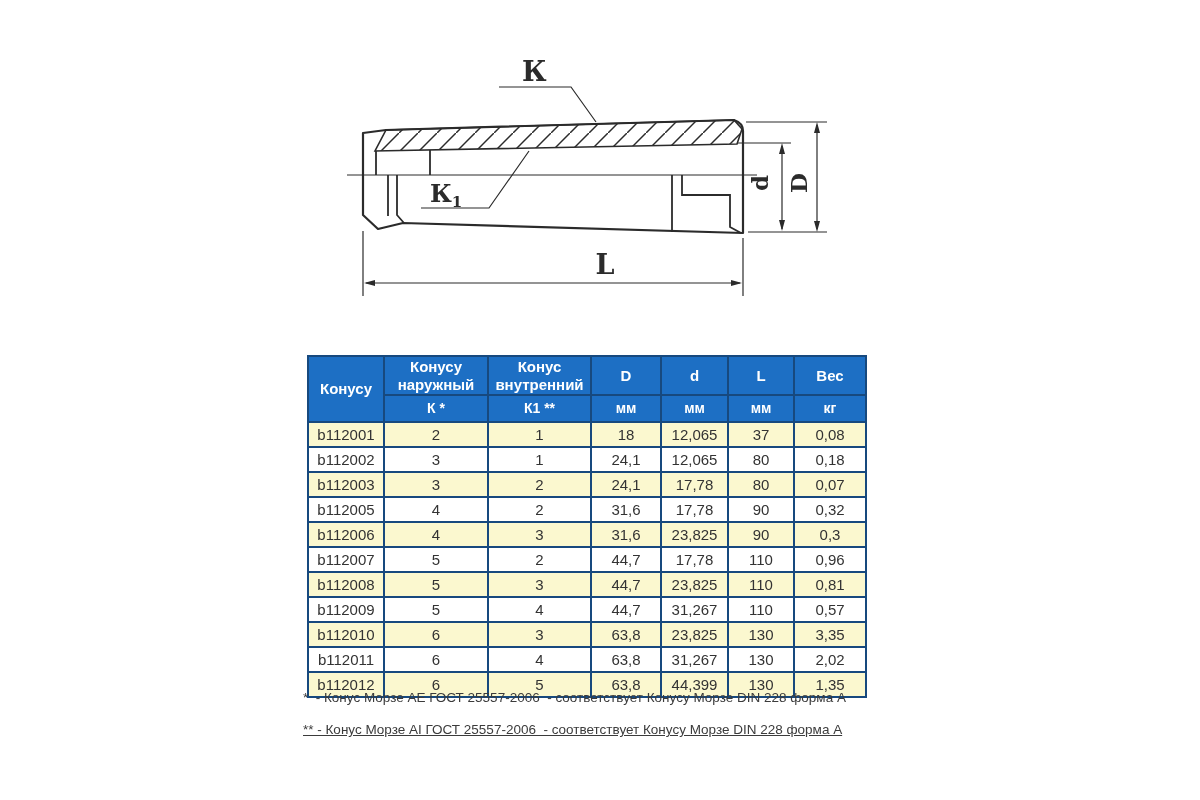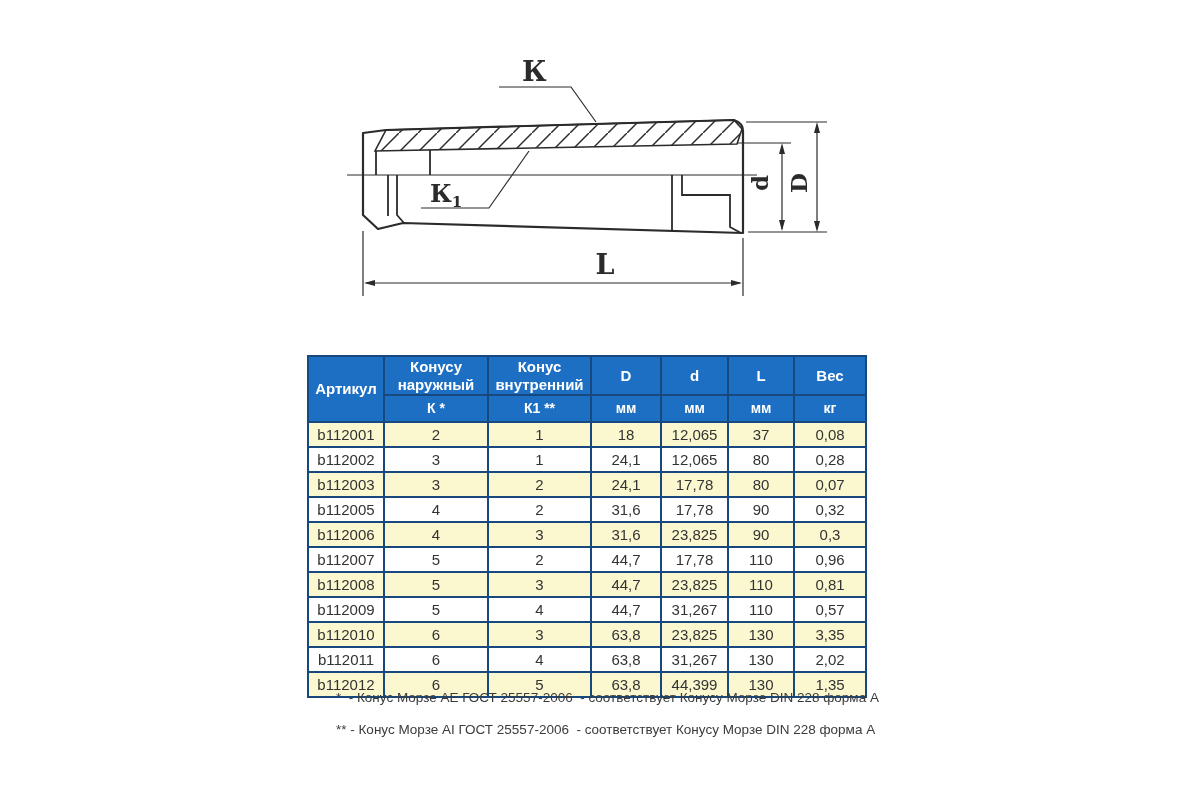--- a/index.html
+++ b/index.html
@@ -32,24 +32,24 @@
   .spec-table th{
     background:var(--header-bg);color:#ffffff;font-weight:bold;font-size:15px;line-height:1.15;
   }
   .spec-table thead tr.units th{font-size:14px;height:25px;}
   .spec-table thead tr.titles th{height:37px;}
   .spec-table td{height:23px;font-size:15px;color:var(--data-color);background:#ffffff;}
   .spec-table tbody tr:nth-child(odd) td{background:var(--row-alt);}
   
   .footnote{
     position:absolute;left:303px;white-space:pre;
-    font-size:13.5px;color:var(--footnote-color);margin-left:33px;
+    font-size:13.5px;color:var(--footnote-color);
   }
   .footnote.first{top:690px;}
-  .footnote.second{top:722px;}
+  .footnote.second{top:722px;text-decoration:underline;}
 </style>
 </head>
 <body>
 
 <div class="drawing-wrap">
   <svg width="520" height="280" viewBox="340 30 520 280">
     <defs>
       <pattern id="hatch" patternUnits="userSpaceOnUse" width="19" height="19">
         <path d="M-5,24 L24,-5" stroke="#2b2b2b" stroke-width="1.5" fill="none"></path>
       </pattern>
@@ -116,21 +116,21 @@
     <col style="width:76px">
       <col style="width:104px">
       <col style="width:103px">
     <col style="width:70px">
       <col style="width:67px">
       <col style="width:66px">
       <col style="width:72px">
   </colgroup>
   <thead>
     <tr class="titles">
-      <th rowspan="2">Артикул</th>
+      <th rowspan="2">Конусу</th>
       <th>Конусу наружный</th>
       <th>Конус внутренний</th>
       <th>D</th>
       <th>d</th>
       <th>L</th>
       <th>Вес</th>
     </tr>
     <tr class="units">
       <th>К *</th>
       <th>К1 **</th>
@@ -150,21 +150,21 @@
         <td>37</td>
         <td>0,08</td>
       </tr>
       <tr>
         <td>b112002</td>
         <td>3</td>
         <td>1</td>
         <td>24,1</td>
         <td>12,065</td>
         <td>80</td>
-        <td>0,28</td>
+        <td>0,18</td>
       </tr>
       <tr>
         <td>b112003</td>
         <td>3</td>
         <td>2</td>
         <td>24,1</td>
         <td>17,78</td>
         <td>80</td>
         <td>0,07</td>
       </tr>

